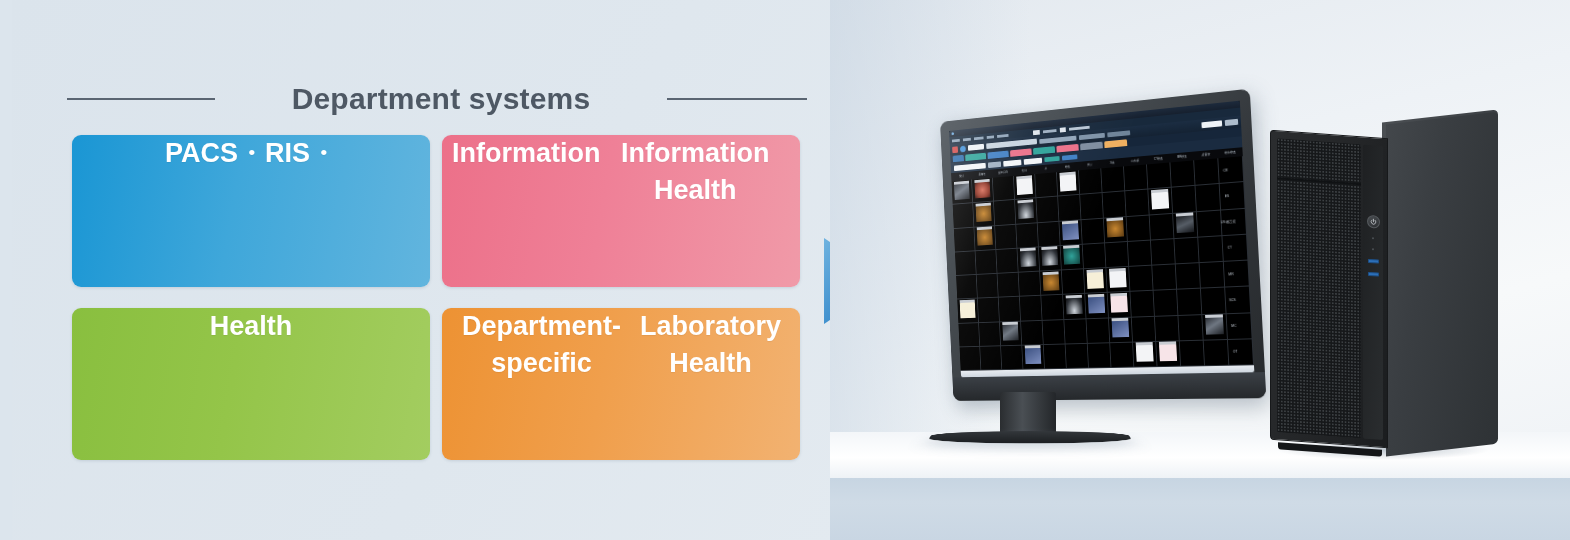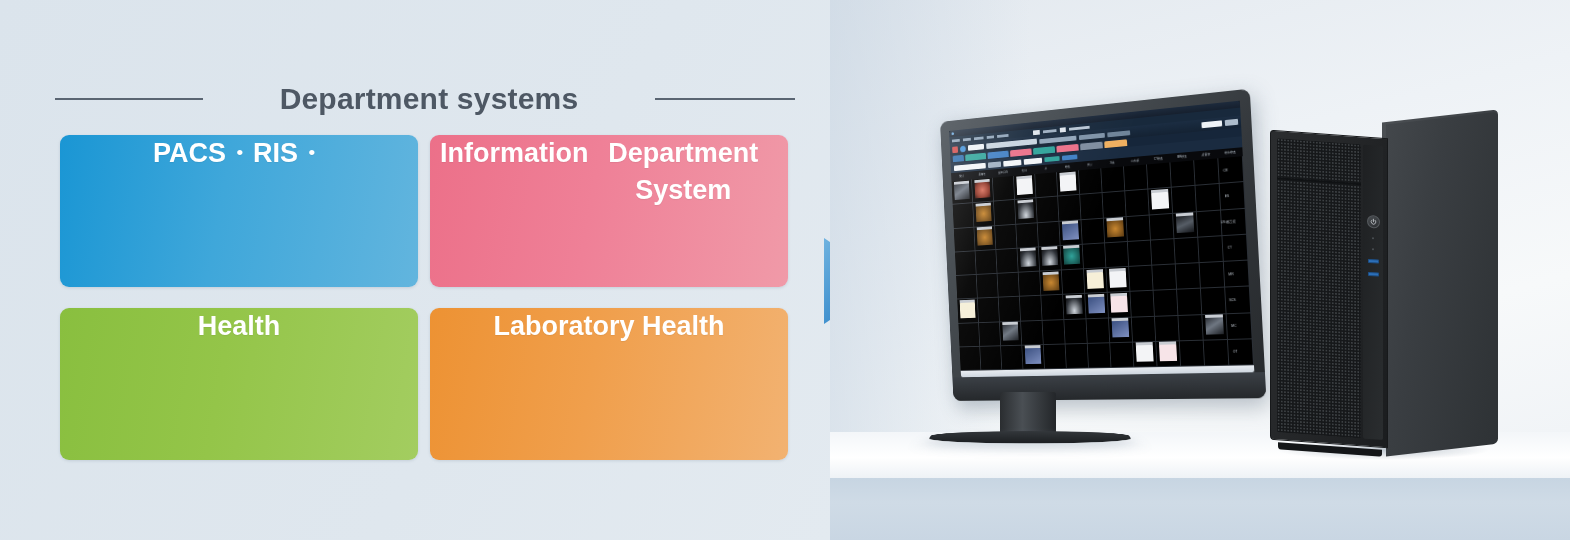--- a/index.html
+++ b/index.html
@@ -5,21 +5,21 @@
   * { margin:0; padding:0; box-sizing:border-box; }
   html,body { width:1570px; height:540px; overflow:hidden; }
   body {
     font-family:"Liberation Sans", sans-serif;
     background:#dce5ed;
     position:relative;
   }
 
   
   #left-panel {
-    position:absolute; left:0; top:0; width:830px; height:540px;
+    position:absolute; left:12px; top:0; width:830px; height:540px;
     background:linear-gradient(120deg,#dbe4ec 0%,#dfe7ee 60%,#e3eaf0 100%);
   }
 
   
   #heading-row {
     position:absolute; left:55px; top:78px; width:740px; height:42px;
     display:flex; align-items:center; gap:22px;
   }
   .rule { flex:0 0 auto; height:2px; background:#5a6572; }
   .rule.left  { width:148px; }
@@ -271,27 +271,28 @@
   </div>
 
   <div id="cards">
     <div class="card blue">
         <span>PACS・RIS・</span>
         <br>
       </div>
     <div class="card pink">
         <span>Information</span>
         <br>
-        <span>Department System</span>
+        <span>Information Health</span>
       </div>
     <div class="card green">
         <span>Health</span>
         <br>
       </div>
     <div class="card orange">
+        <span>Department-specific</span>
         <br>
         <span>Laboratory Health</span>
       </div>
   </div>
 </div>
 
 <svg id="arrow" viewBox="0 0 68 90">
   <defs>
     <linearGradient id="ag" x1="0" y1="0" x2="1" y2="1">
       <stop offset="0%" stop-color="#6fb3e0"></stop>

